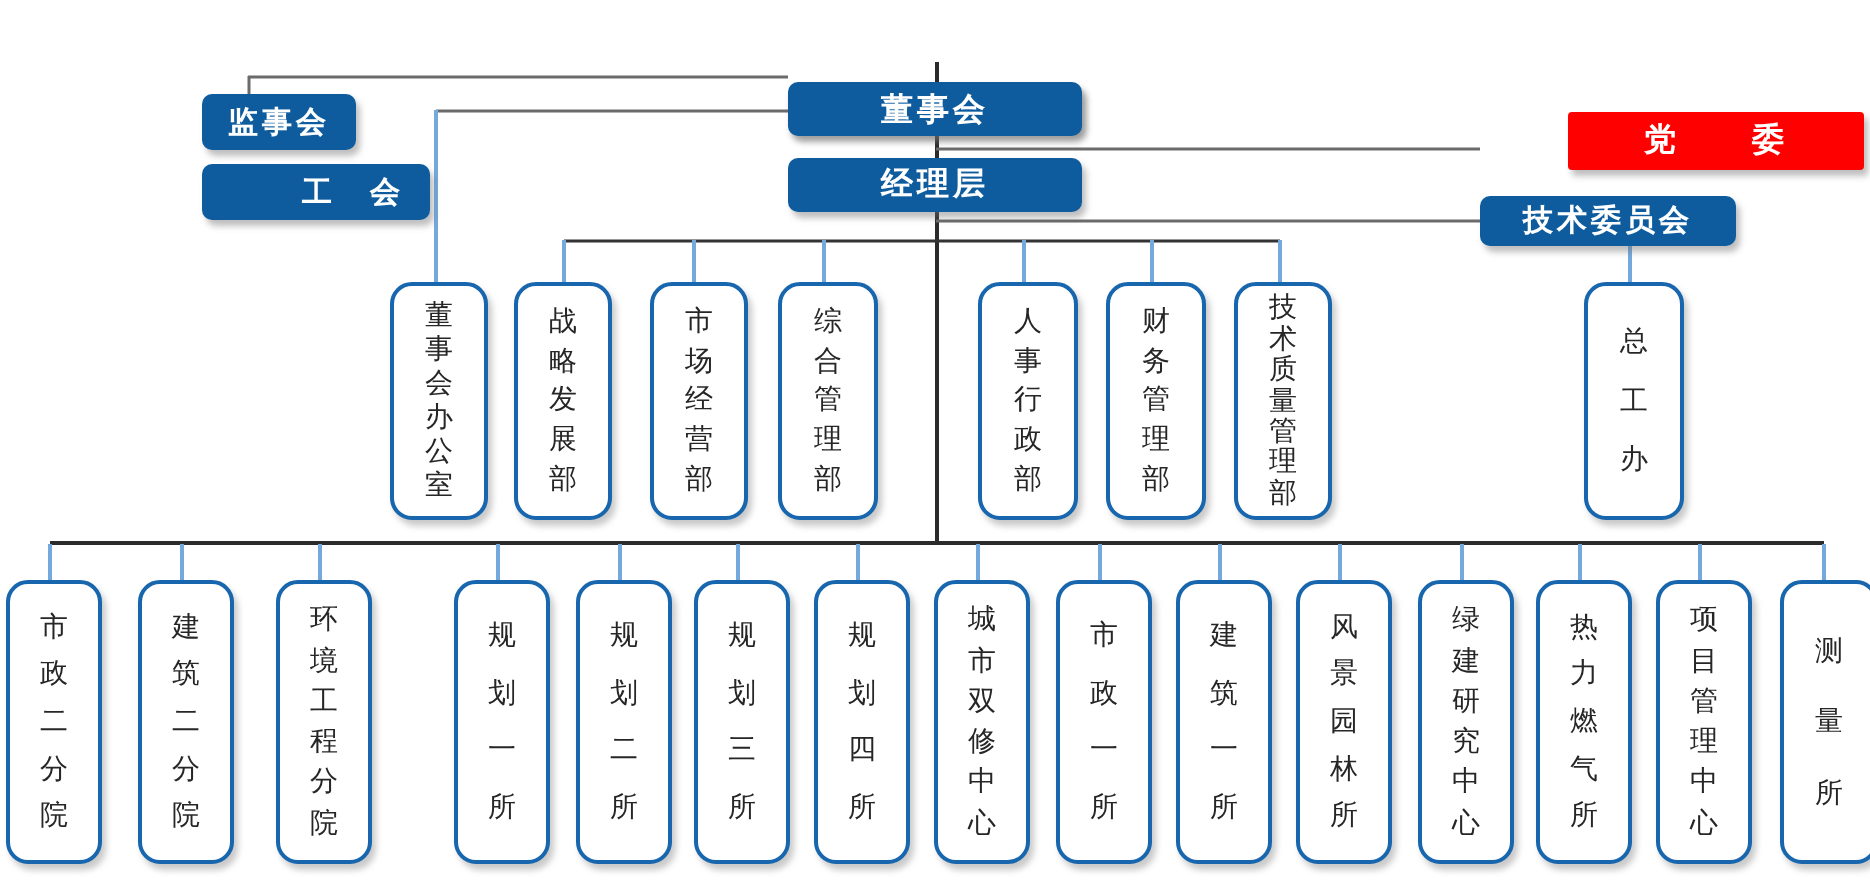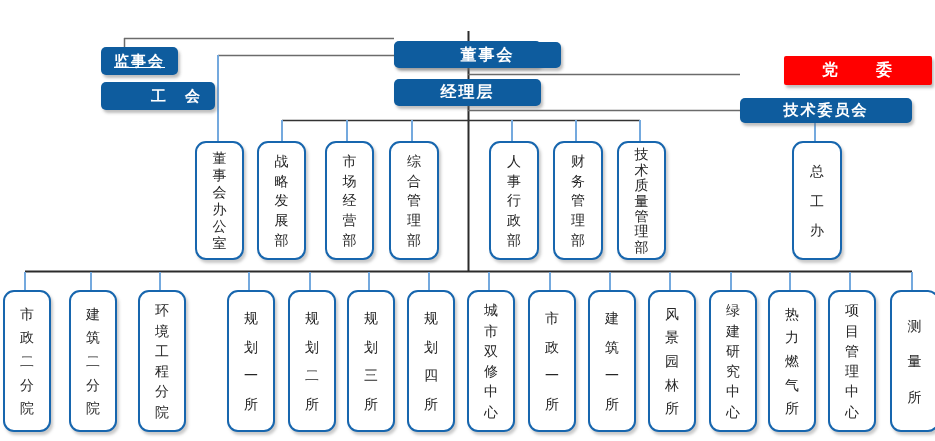--- a/index.html
+++ b/index.html
@@ -84,28 +84,28 @@
       <path d="M610 272 V291"></path>
       <path d="M670 272 V291"></path>
       <path d="M731 272 V291"></path>
       <path d="M790 272 V291"></path>
       <path d="M850 272 V291"></path>
       <path d="M912 272 V291"></path>
     </g>
   </svg>
 
   <div class="hbox" style="left:394px;top:5px;width:147px;height:26px;margin-top:36px;">股东会</div>
-  <div class="hbox" style="left:394px;top:42px;width:147px;height:26px;padding-left:20px;">董事会</div>
+  <div class="hbox" style="left:394px;top:42px;width:147px;height:26px;">董事会</div>
   <div class="hbox" style="left:394px;top:79px;width:147px;height:27px;">经理层</div>
 
-  <div class="hbox" style="left:101px;top:47px;width:77px;height:28px;font-size:15px;text-decoration:underline;">监事会</div>
+  <div class="hbox" style="left:101px;top:47px;width:77px;height:28px;font-size:15px;">监事会</div>
   <div class="hbox" style="left:101px;top:82px;width:77px;height:28px;font-size:15px;padding-left:37px;">工　会</div>
 
   <div class="hbox red" style="left:740px;top:56px;width:148px;height:29px;">党　　委</div>
-  <div class="hbox" style="left:740px;top:98px;width:172px;height:25px;font-size:15px;">技术委员会</div>
+  <div class="hbox" style="left:740px;top:98px;width:128px;height:25px;font-size:15px;">技术委员会</div>
 
   <div class="vbox" style="left:195px;top:141px;width:45px;height:115px;">
     <div class="vtext">
         <span>董</span>
         <span>事</span>
         <span>会</span>
         <span>办</span>
         <span>公</span>
         <span>室</span>
       </div>

